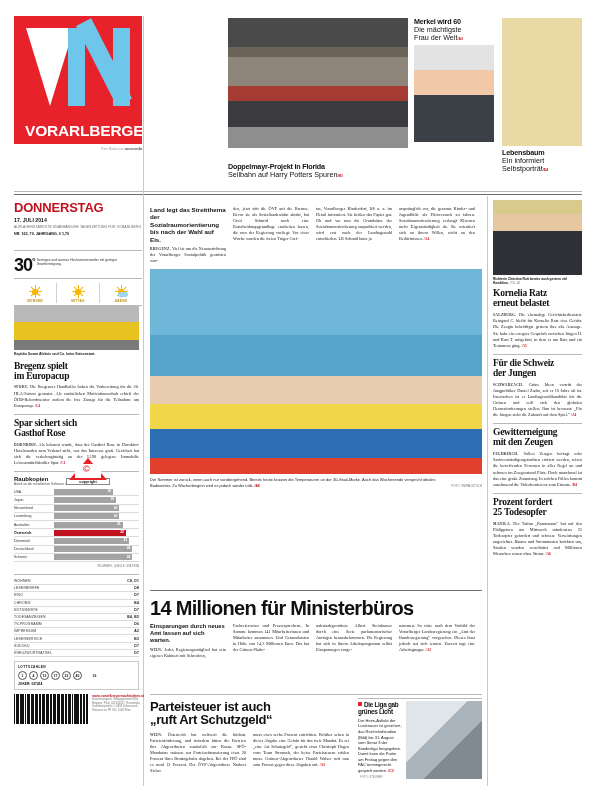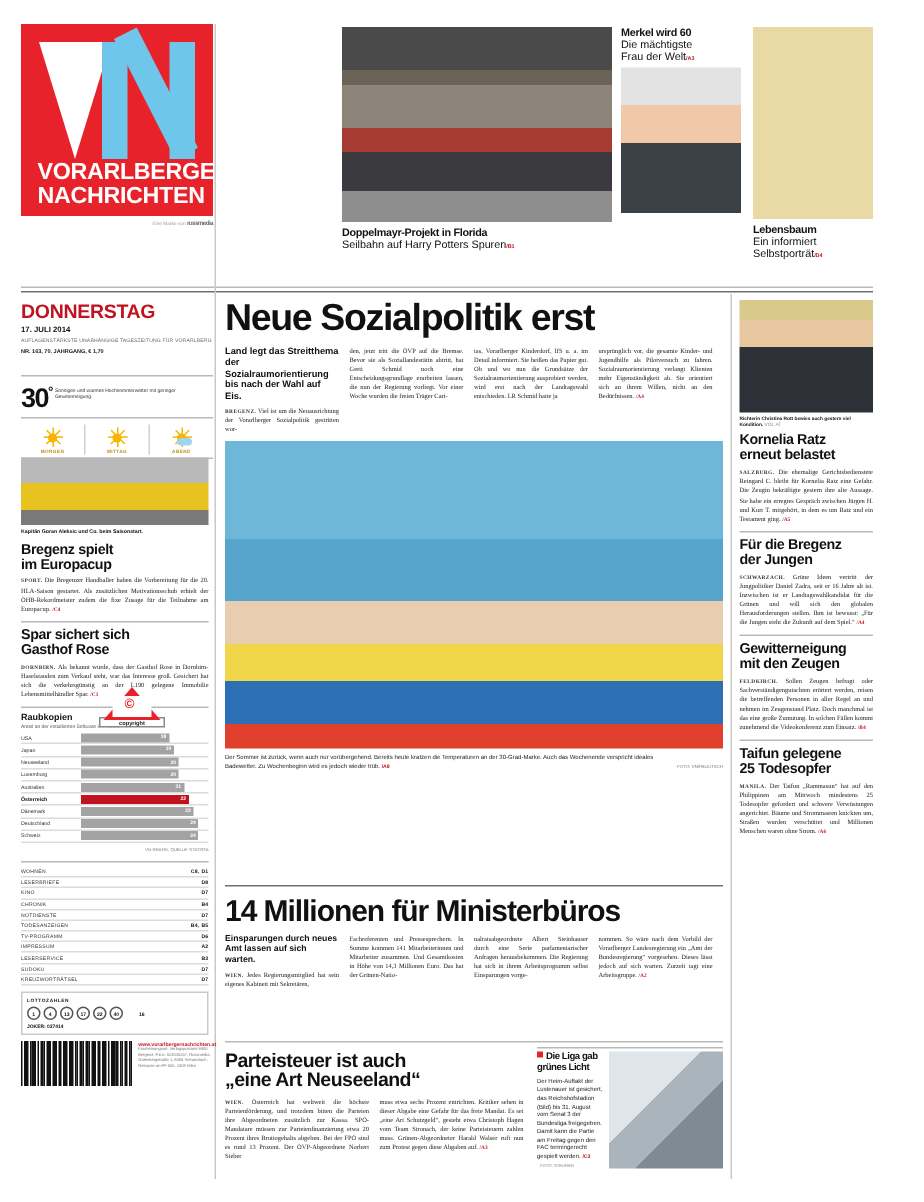--- a/index.html
+++ b/index.html
@@ -100,21 +100,21 @@
 
   .barcode { display:flex; gap:.6px; align-items:flex-end; height:30px;}
   .barcode i { display:block; width:.8px; background:#111; height:100%; }
   .imprint-url { color:#c1121f; font-weight:bold; font-size:3.4px;}
   .imprint { font-size:2.7px; color:#777; line-height:1.3;}
 
   
   .h-main { font-size:25px; line-height:1.0; letter-spacing:-0.9px; }
   .h-2 { font-size:20px; line-height:1.0; letter-spacing:-0.7px;}
   .h-3 { font-size:13px; line-height:1.02; letter-spacing:-0.35px;}
-  .h-side { font-size:9.5px; line-height:1.05; letter-spacing:-0.25px;}
+  .h-side { font-size:9.5px; line-height:1.05; letter-spacing:-0.25px;font-family:Liberation Serif, serif;}
   .lead { font-weight:bold; font-size:6.2px; line-height:1.2; color:#111; }
 
   
   .ph-train { background:
       linear-gradient(180deg,#4a4a4a 0 22%, #6b6258 22% 30%, #8d857a 30% 52%, #a53b33 52% 64%, #3b3b3f 64% 84%, #8e8e8e 84% 100%); }
   .ph-merkel { background:
       linear-gradient(180deg,#e3e3e3 0 26%, #f1c9a8 26% 52%, #3b3f46 52% 100%); }
   .ph-tree { background:
       linear-gradient(180deg,#e8d9a5 0 100%), radial-gradient(circle at 35% 40%, #c9a85f 0 18%, transparent 19%); }
   .ph-pool { background:
@@ -139,32 +139,31 @@
   <div class="masthead-wrap">
     <div class="logo-box">
       <div class="logo-v"></div>
       <div class="logo-n">
         <div class="bar b1"></div>
           <div class="bar b3"></div>
           <div class="bar b2"></div>
       </div>
       <div class="logo-words">
         <div>VORARLBERGER</div>
-        <div>NACHRICHTEN</div>
       </div>
     </div>
     <div class="brandline">
       <span>Eine Marke von</span>
       <b>russmedia</b>
     </div>
   </div>
 
   <div style="position:absolute;left:228px;top:18px;width:180px;">
     <div class="ph ph-train" style="width:180px;height:130px;"></div>
-    <div style="margin-top:3px;">
+    <div style="margin-top:15px;">
       <div class="teaser-h">Doppelmayr-Projekt in Florida</div>
       <div class="teaser-s">
         <span>Seilbahn auf Harry Potters Spuren</span><span class="ref">/B1</span>
       </div>
     </div>
   </div>
 
   <div style="position:absolute;left:414px;top:18px;width:64px;">
     <div class="teaser-h">Merkel wird 60</div>
     <div class="teaser-s">Die mächtigste</div>
@@ -465,21 +464,20 @@
           <i style="width: 1px;"></i>
         </div>
       <div style="flex:1;">
         <div class="imprint-url">www.vorarlbergernachrichten.at</div>
         <div class="imprint">Erscheinungsort, Verlagspostamt 6900 Bregenz, P.b.b. 02Z030257, Russmedia, Gutenbergstraße 1, 6858 Schwarzach, Retouren an PF 555, 1008 Wien</div>
       </div>
     </div>
   </div>
 
   <div style="position:absolute;left:150px;top:200px;width:332px;">
-    <div class="hl h-main">Neue Sozialpolitik erst</div>
 
     <div style="display:flex;gap:7px;margin-top:6px;">
       <div style="width:76px;">
         <div class="lead">Land legt das Streitthema der Sozialraumorientierung bis nach der Wahl auf Eis.</div>
         <div class="body-txt" style="margin-top:3px;">
           <span class="dateline">BREGENZ.</span>
           <span>Viel ist um die Neuausrichtung der Vorarlberger Sozialpolitik gestritten wor-</span>
         </div>
       </div>
       <div style="width:76px;" class="body-txt">den, jetzt tritt die ÖVP auf die Bremse. Bevor sie als Soziallandesrätin abtritt, hat Greti Schmid noch eine Entscheidungsgrundlage erarbeiten lassen, die nun der Regierung vorliegt. Vor einer Woche wurden die freien Träger Cari-</div>
@@ -521,21 +519,21 @@
         <span>nommen. So wäre nach dem Vorbild der Vorarlberger Landesregierung ein „Amt der Bundesregierung“ vorgesehen. Dieses lässt jedoch auf sich warten. Zurzeit tagt eine Arbeitsgruppe.</span>
         <span class="ref">/A2</span>
       </div>
     </div>
   </div>
 
   <div class="rule" style="position:absolute;left:150px;top:694px;width:332px;"></div>
 
   <div style="position:absolute;left:150px;top:700px;width:200px;">
     <div class="hl h-3">Parteisteuer ist auch</div>
-    <div class="hl h-3">„eine Art Neuseeland“</div>
+    <div class="hl h-3">„ruft Art Schutzgeld“</div>
     <div style="display:flex;gap:7px;margin-top:5px;">
       <div style="width:96px;" class="body-txt">
         <span class="dateline">WIEN.</span>
         <span>Österreich hat weltweit die höchste Parteienförderung, und trotzdem bitten die Parteien ihre Abgeordneten zusätzlich zur Kassa. SPÖ-Mandatare müssen zur Parteienfinanzierung etwa 20 Prozent ihres Bruttogehalts abgeben. Bei der FPÖ sind es rund 13 Prozent. Der ÖVP-Abgeordnete Norbert Sieber</span>
       </div>
       <div style="width:96px;" class="body-txt">
         <span>muss etwa sechs Prozent entrichten. Kritiker sehen in dieser Abgabe eine Gefahr für das freie Mandat. Es sei „eine Art Schutzgeld“, gesteht etwa Christoph Hagen vom Team Stronach, der keine Parteisteuern zahlen muss. Grünen-Abgeordneter Harald Walser ruft nun zum Protest gegen diese Abgaben auf.</span>
         <span class="ref">/A3</span>
       </div>
     </div>
@@ -573,21 +571,21 @@
       <div class="body-txt" style="margin-top:3px;">
         <span class="dateline">SALZBURG.</span>
         <span>Die ehemalige Gerichtsbedienstete Reingard C. bleibt für Kornelia Ratz eine Gefahr. Die Zeugin bekräftigte gestern ihre alte Aussage. Sie habe ein erregtes Gespräch zwischen Jürgen H. und Kurt T. mitgehört, in dem es um Ratz und ein Testament ging.</span>
         <span class="ref">/A5</span>
       </div>
     </div>
 
     <div class="rule" style="margin:5px 0 4px;"></div>
 
     <div>
-      <div class="hl h-side">Für die Bregenz</div>
+      <div class="hl h-side">Für die Schweiz</div>
       <div class="hl h-side">der Jungen</div>
       <div class="body-txt" style="margin-top:3px;">
         <span class="dateline">SCHWARZACH.</span>
         <span>Grüne Ideen vertritt der Jungpolitiker Daniel Zadra, seit er 16 Jahre alt ist. Inzwischen ist er Landtagswahlkandidat für die Grünen und will sich den globalen Herausforderungen stellen. Ihm ist bewusst: „Für die Jungen steht die Zukunft auf dem Spiel.“</span>
         <span class="ref">/A4</span>
       </div>
     </div>
 
     <div class="rule" style="margin:5px 0 4px;"></div>
 
@@ -597,21 +595,21 @@
       <div class="body-txt" style="margin-top:3px;">
         <span class="dateline">FELDKIRCH.</span>
         <span>Sollen Zeugen befragt oder Sachverständigengutachten erörtert werden, reisen die betreffenden Personen in aller Regel an und nehmen im Zeugenstand Platz. Doch manchmal ist das eine große Zumutung. In solchen Fällen kommt zunehmend die Videokonferenz zum Einsatz.</span>
         <span class="ref">/B4</span>
       </div>
     </div>
 
     <div class="rule" style="margin:5px 0 4px;"></div>
 
     <div>
-      <div class="hl h-side">Taifun gelegene</div>
+      <div class="hl h-side">Prozent fordert</div>
       <div class="hl h-side">25 Todesopfer</div>
       <div class="body-txt" style="margin-top:3px;">
         <span class="dateline">MANILA.</span>
         <span>Der Taifun „Rammasun“ hat auf den Philippinen am Mittwoch mindestens 25 Todesopfer gefordert und schwere Verwüstungen angerichtet. Bäume und Strommasten knickten um, Straßen wurden verschüttet und Millionen Menschen waren ohne Strom.</span>
         <span class="ref">/A6</span>
       </div>
     </div>
   </div>
 
 </div>

